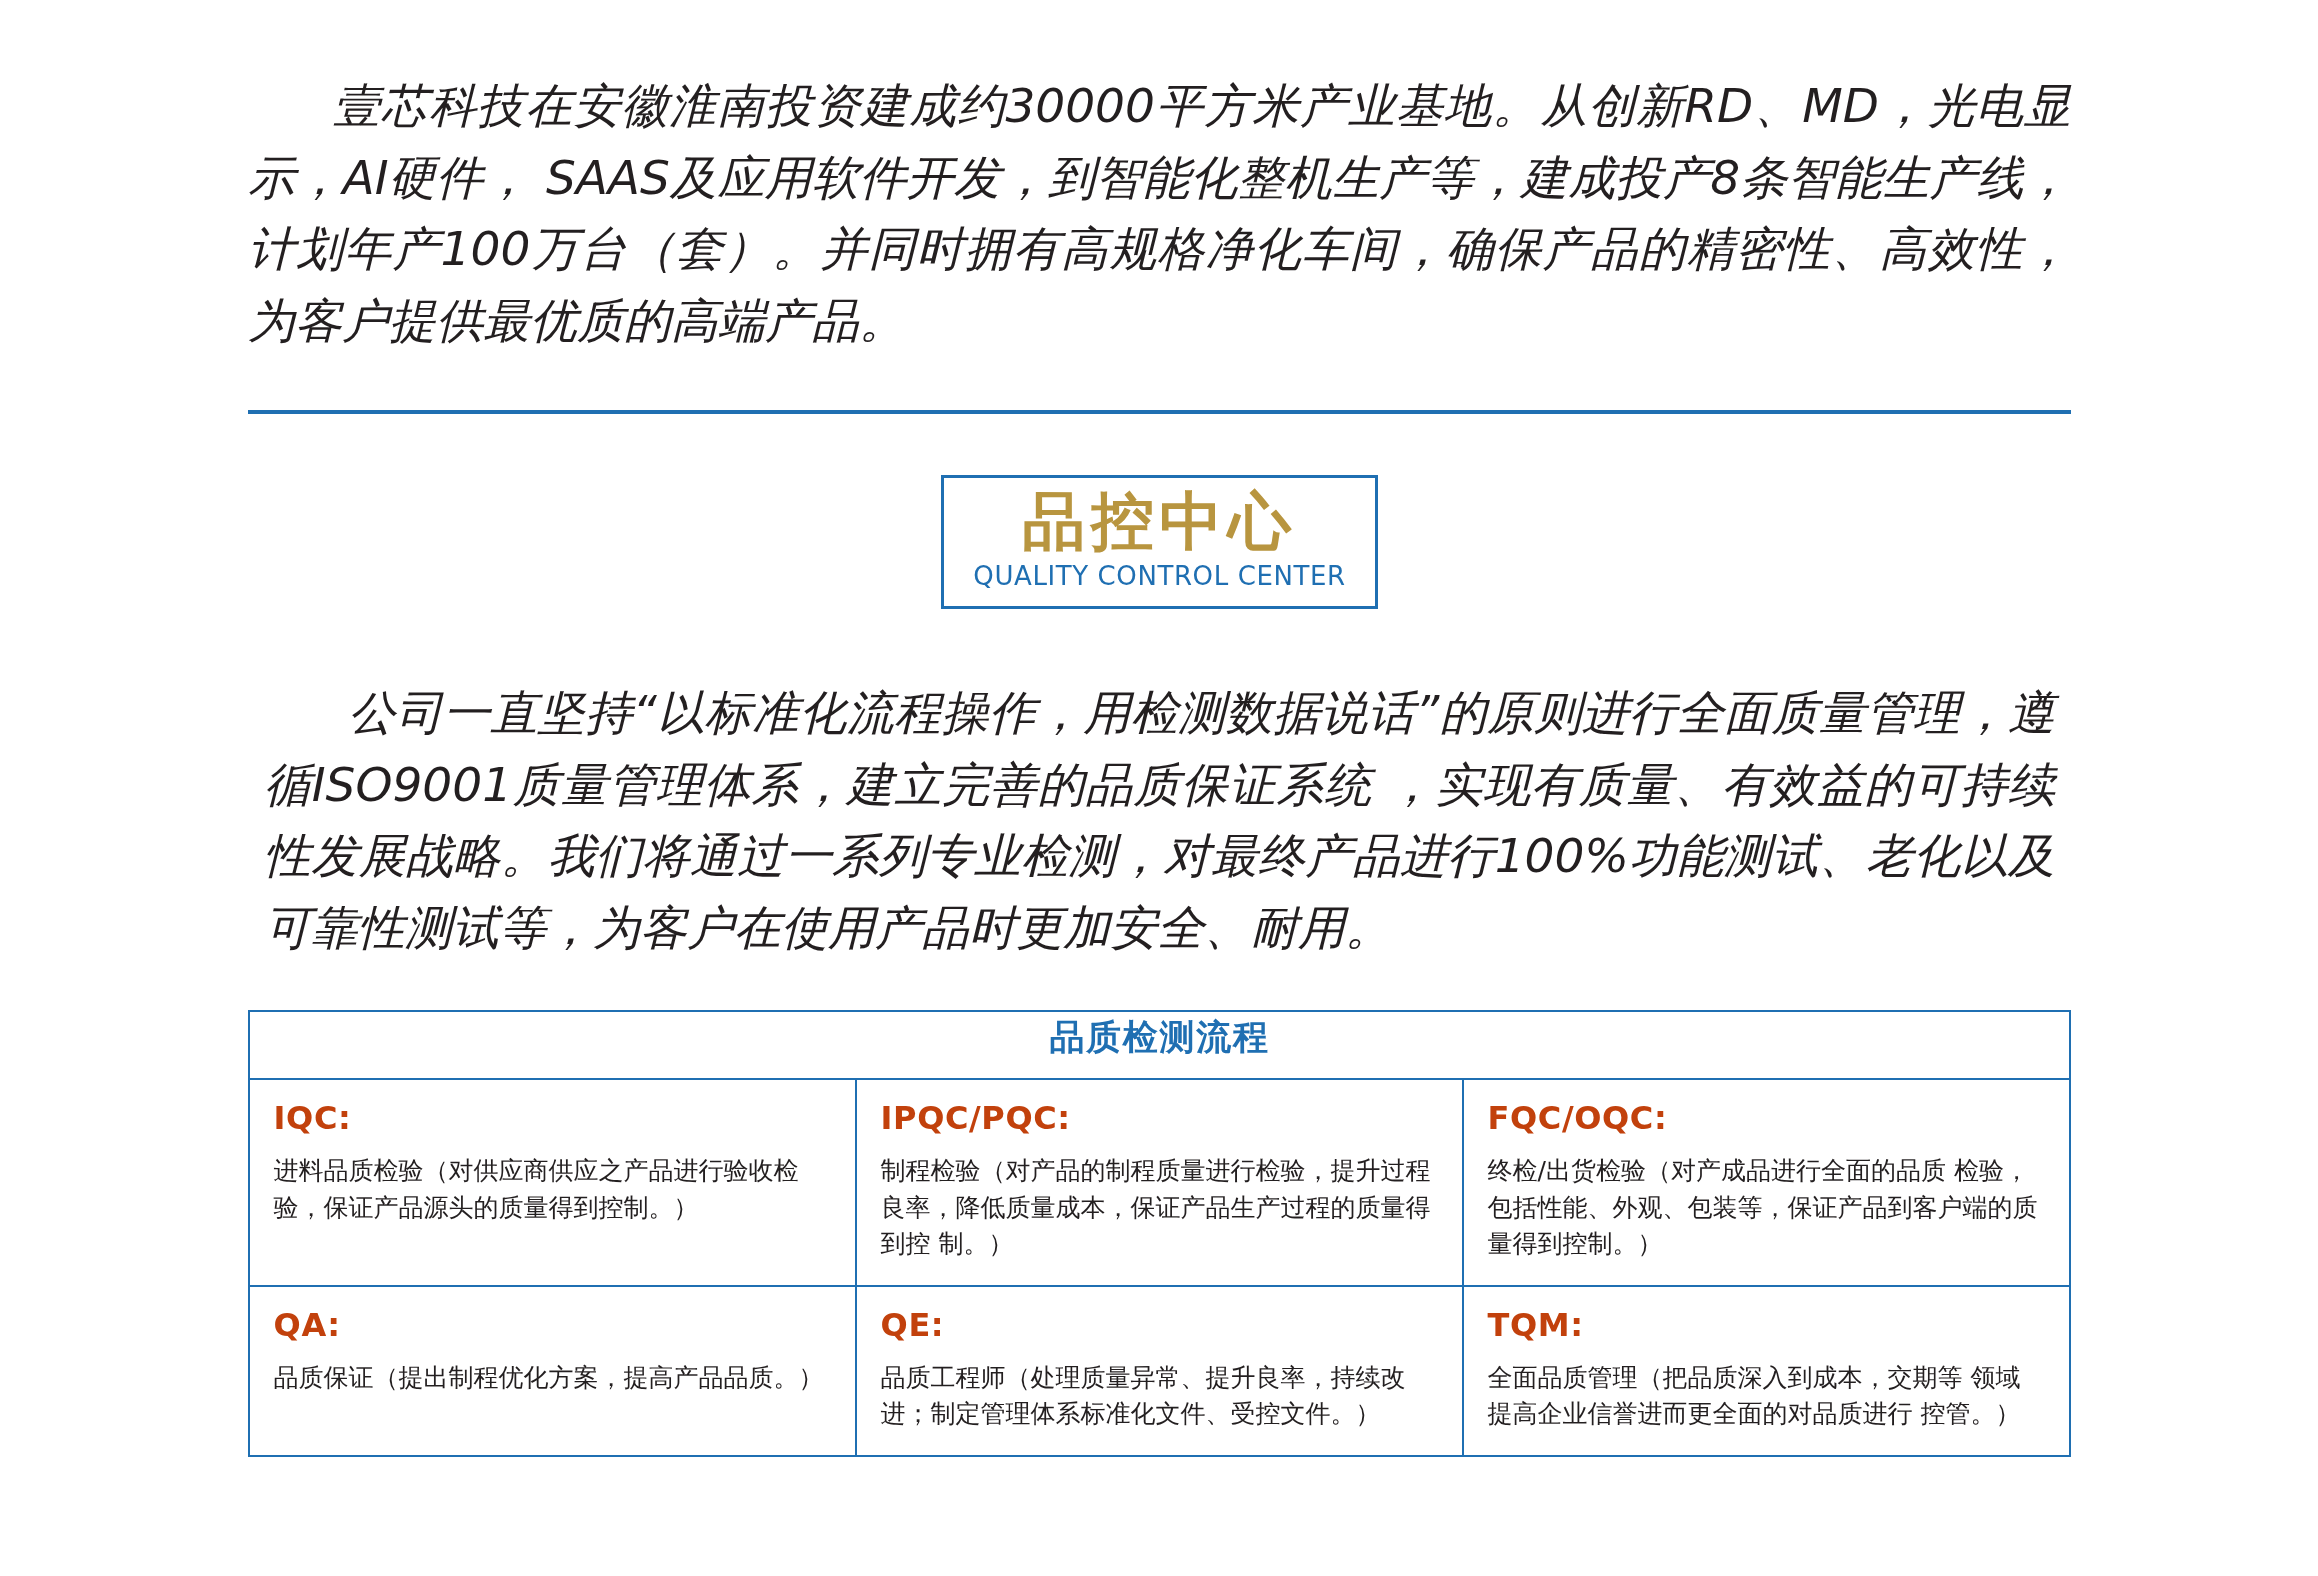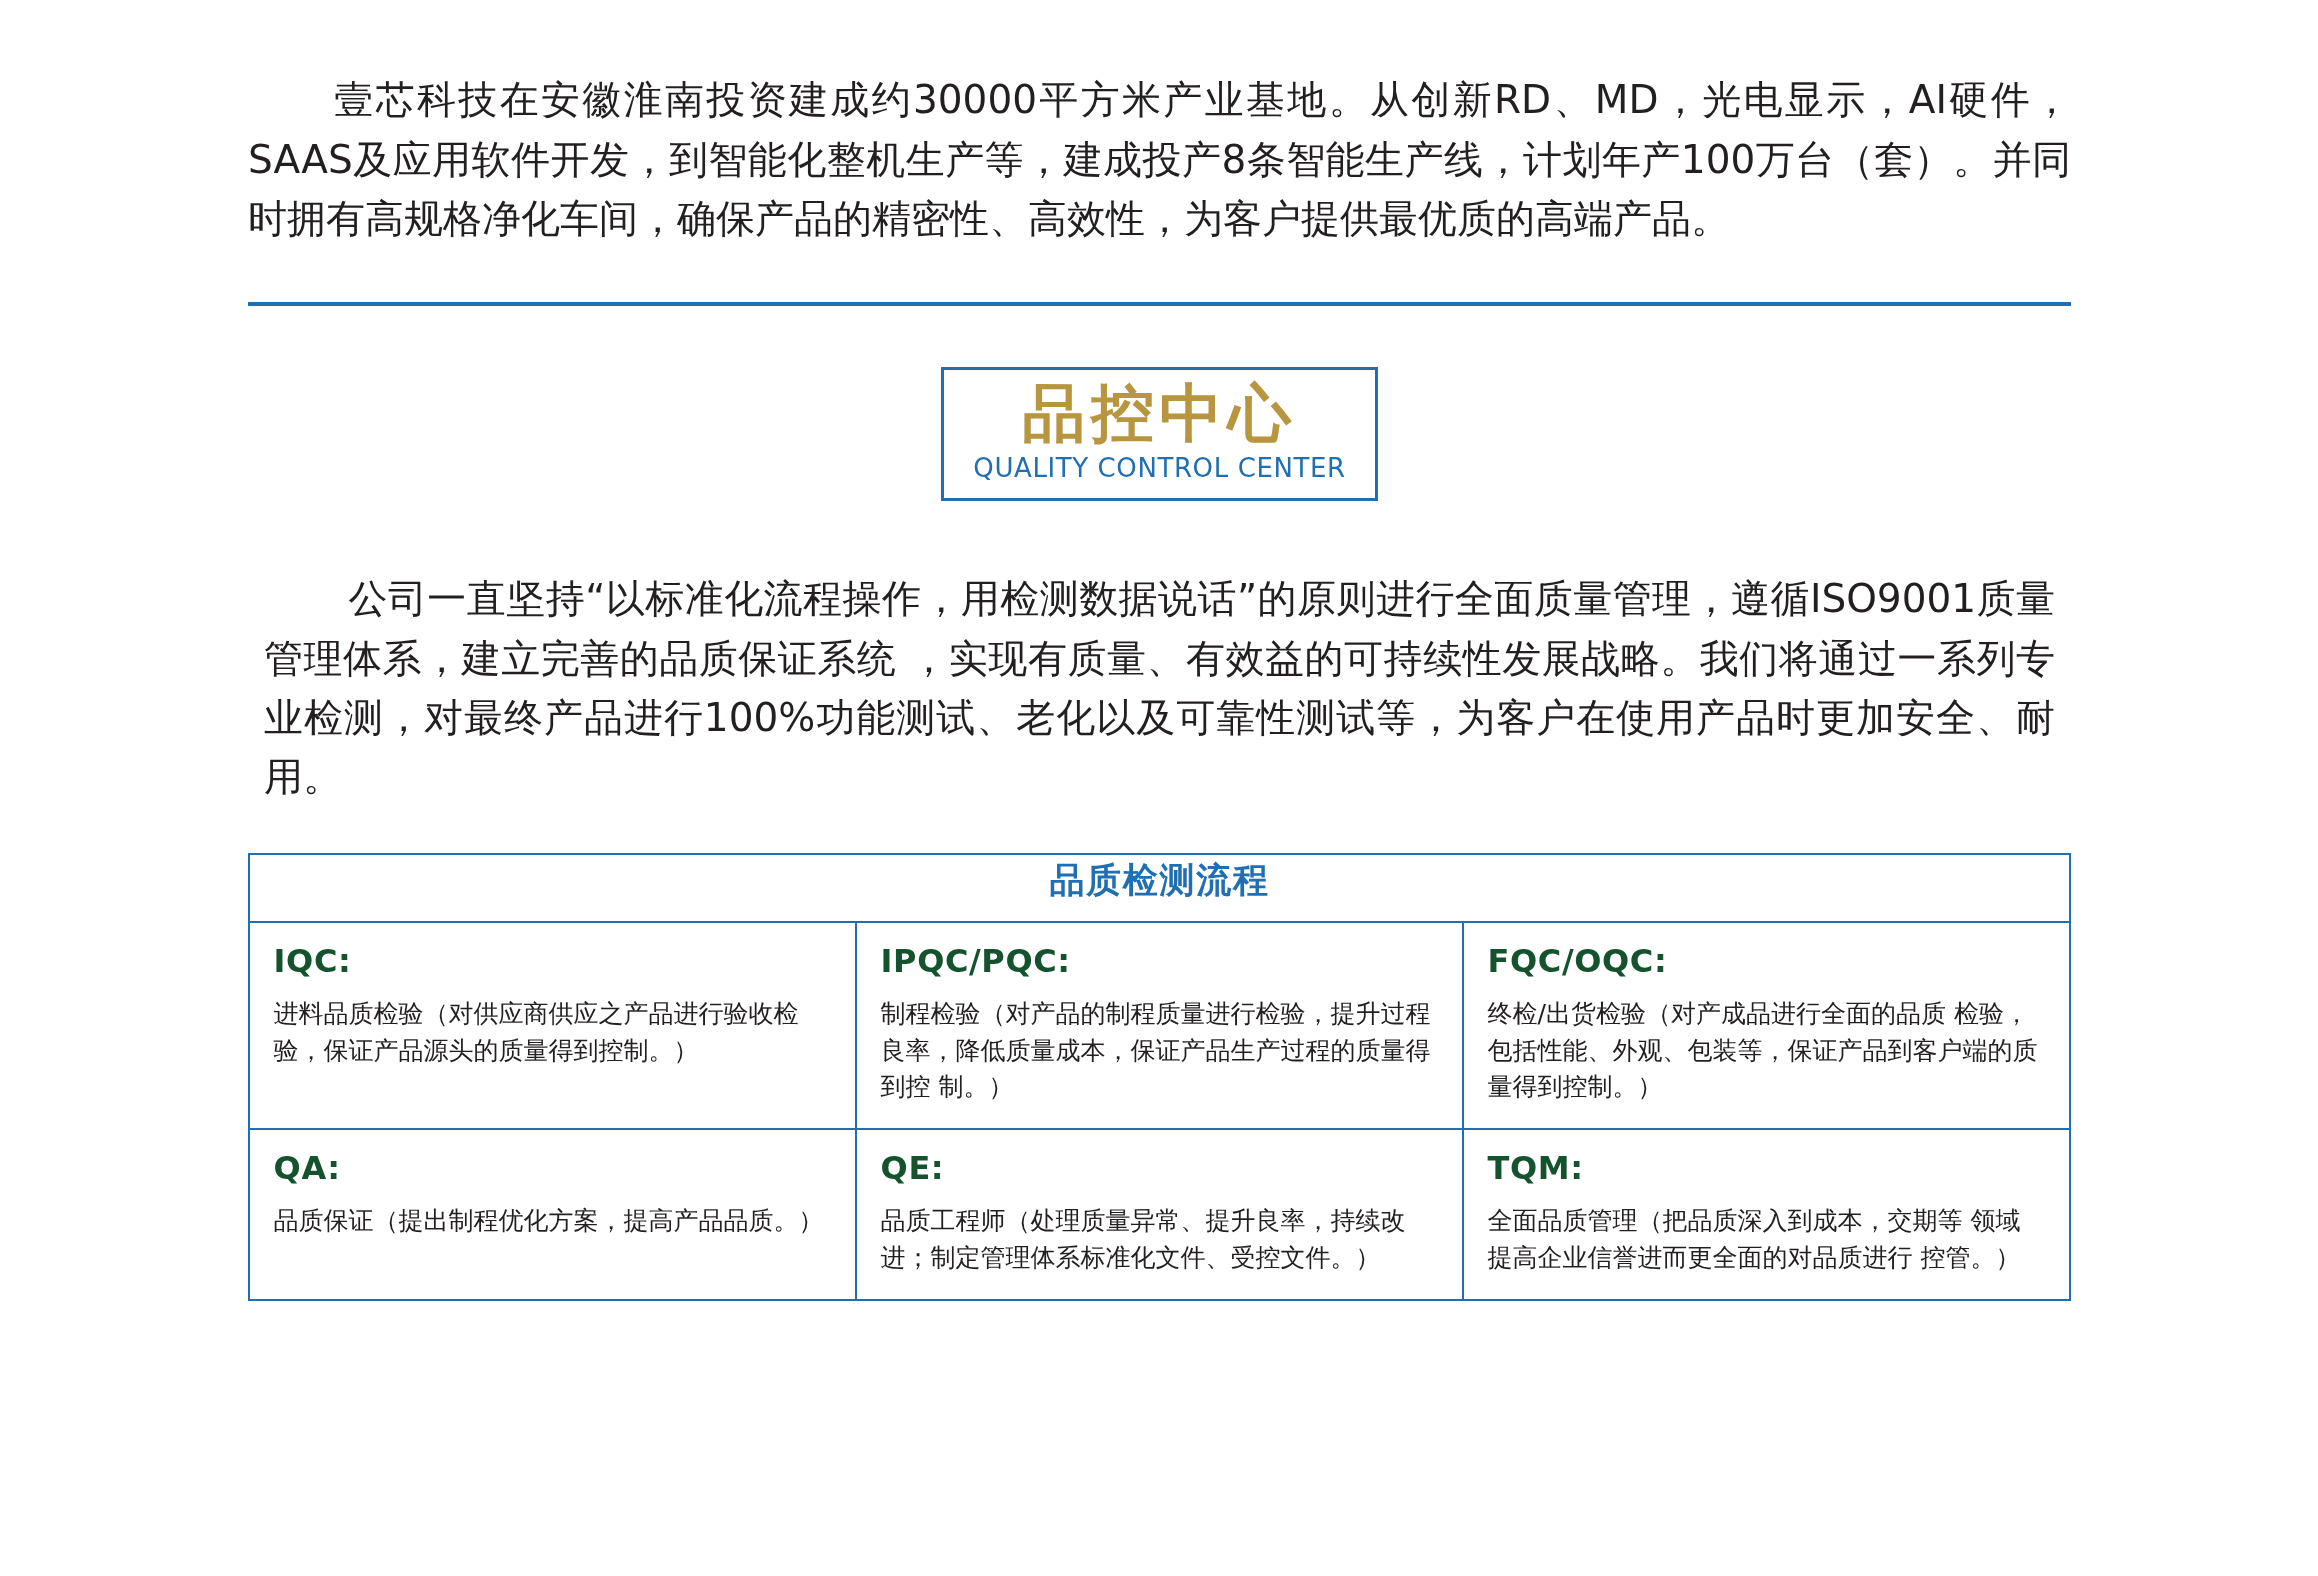--- a/index.html
+++ b/index.html
@@ -42,25 +42,26 @@
   .badge-en {
     margin-top: 10px;
     font-size: 26px;
     color: #1f6fb2;
     letter-spacing: 0.6px;
     white-space: nowrap;
   }
 
   
   .para {
-    font-size: 39px;
+    font-size: 47px;
     line-height: 1.52;
     color: #231f20;
     text-align: justify;
     letter-spacing: 0px;
+    font-style: italic;
   }
   .para .indent {
     display: inline-block;
     width: 84px;
   }
 
   .divider {
     height: 3.9px;
     background: #1f6fb2;
   }
@@ -86,21 +87,21 @@
   }
   .qtable td.cell {
     border: 2.8px solid #1f6fb2;
     vertical-align: top;
     padding: 19px 23.6px 22.4px 23.6px;
     box-sizing: border-box;
   }
   .cell-title {
     font-size: 32px;
     font-weight: bold;
-    color: #14532d;
+    color: #c2410c;
     margin-bottom: 10px;
     letter-spacing: 0.6px;
   }
   .cell-text {
     font-size: 25px;
     line-height: 1.46;
     color: #231f20;
     text-align: left;
     margin-top: 16px;
   }

